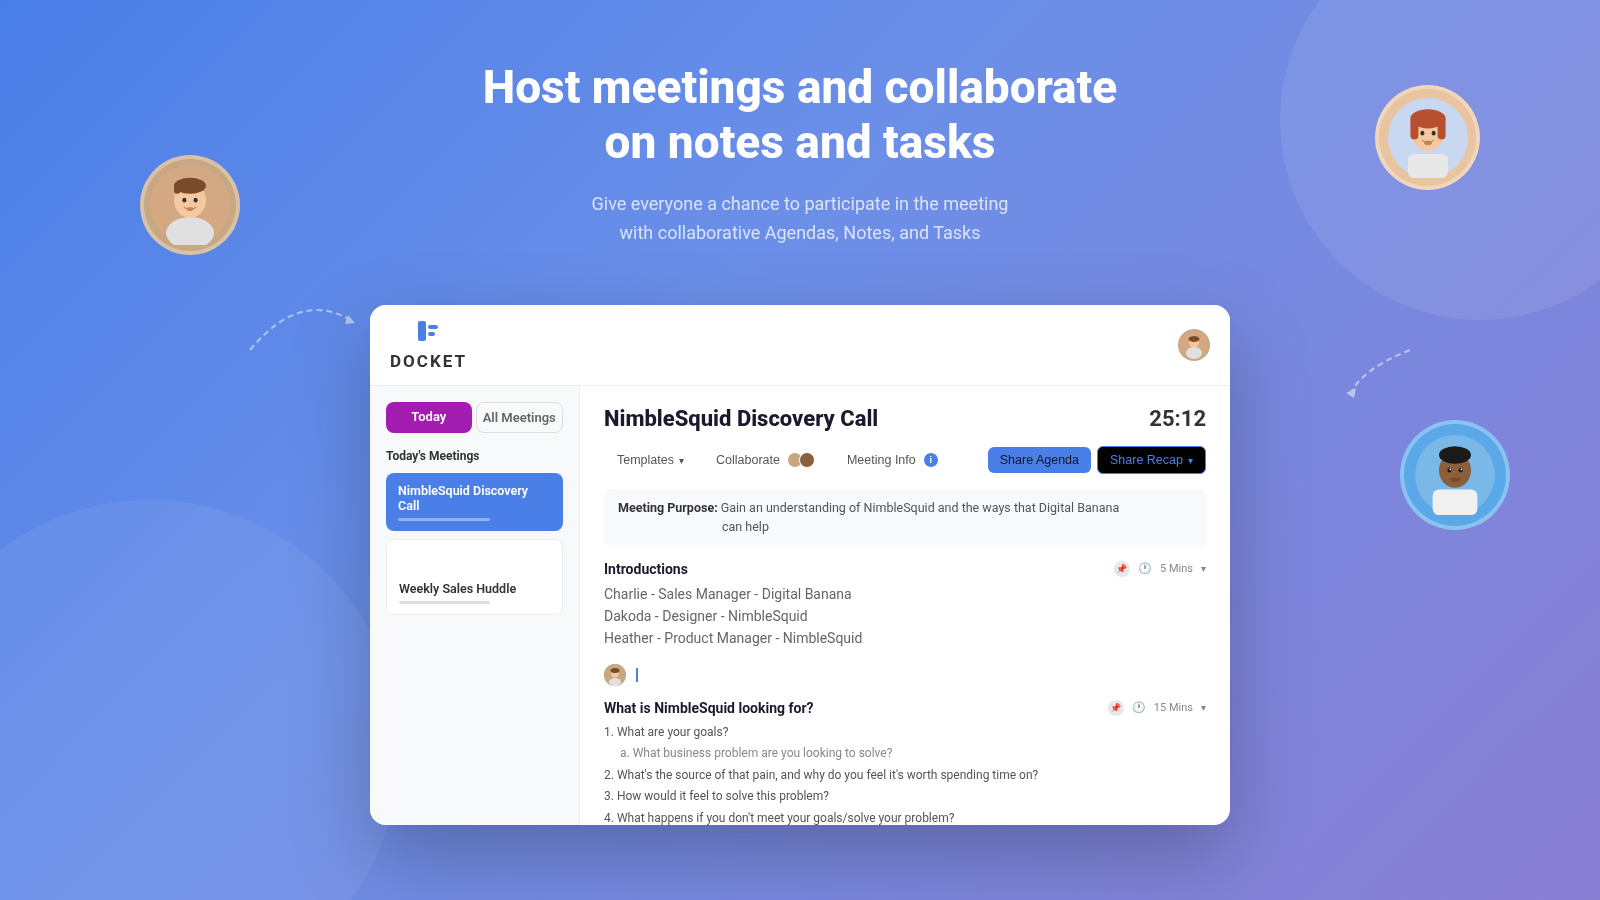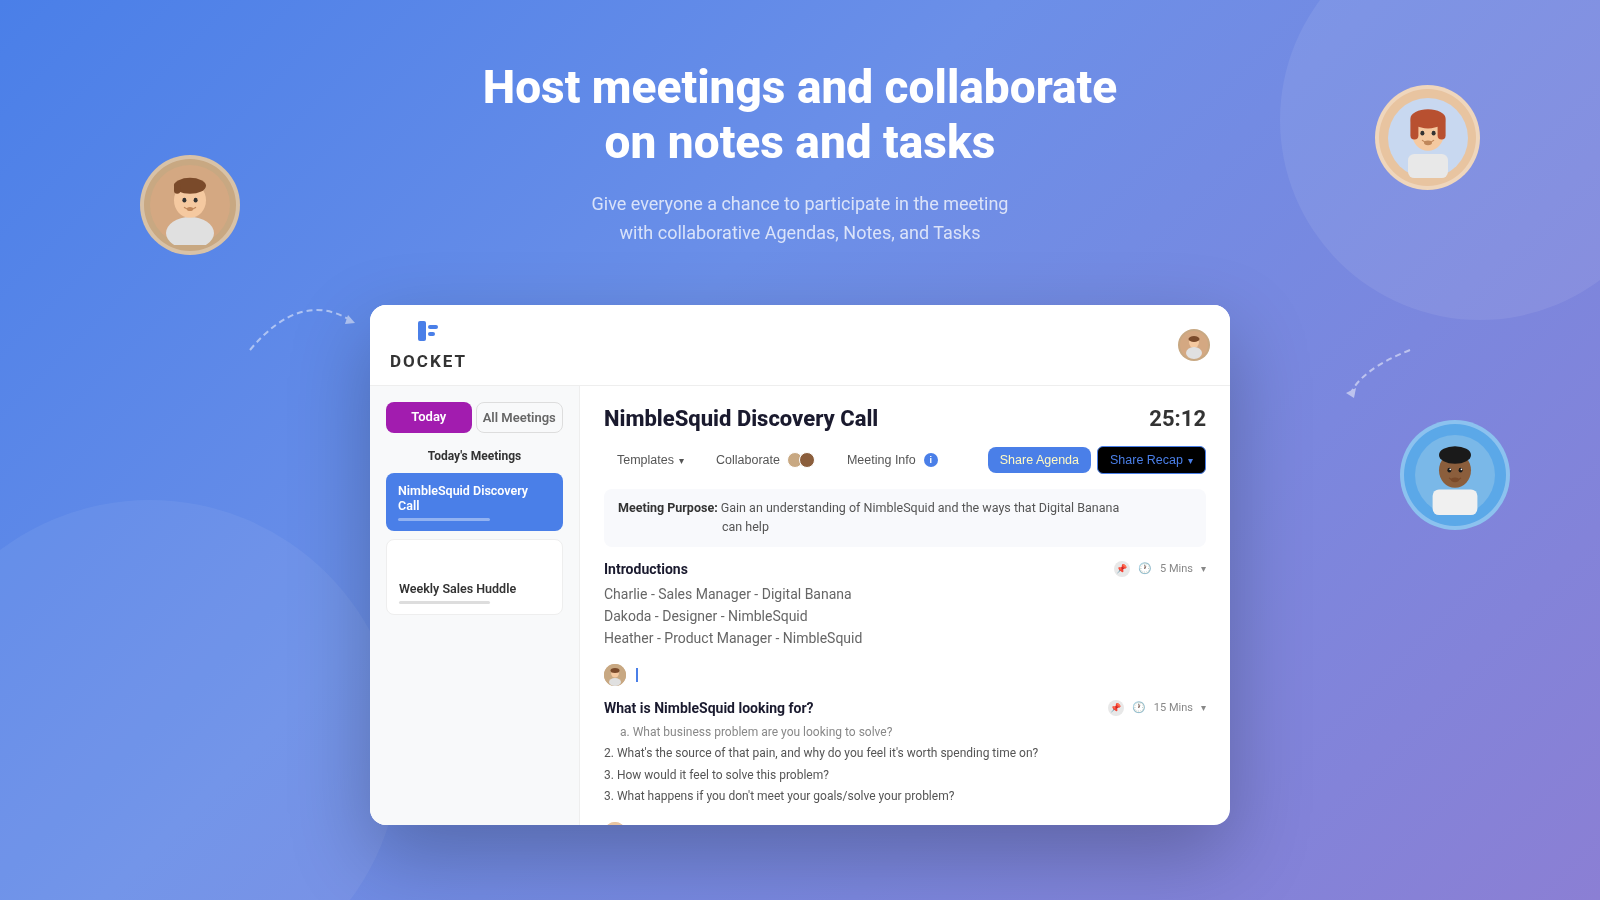--- a/index.html
+++ b/index.html
@@ -188,21 +188,20 @@
     .sidebar-tab.inactive {
       background: transparent;
       color: #666;
       border: 1px solid #ddd;
     }
     .sidebar-section-title {
       font-size: 12px;
       font-weight: 700;
       color: #333;
       margin-bottom: 10px;
-      text-align: center;
     }
     .meeting-item {
       padding: 10px 12px;
       border-radius: 8px;
       margin-bottom: 8px;
       cursor: pointer;
     }
     .meeting-item.active {
       background: #4a7fe8;
     }
@@ -273,22 +272,21 @@
       cursor: pointer;
       border: none;
     }
     .toolbar-btn-outline {
       background: transparent;
       color: #555;
       border: 1px solid transparent;
     }
     .toolbar-btn-primary {
       background: #4a7fe8;
-      color: #fef9c3;
-      border-radius: 8px;
+      color: #0f172a;
     }
     .toolbar-btn-secondary {
       background: #000000;
       color: #333;
       border: 1.5px solid #4a7fe8 !important;
       color: #4a7fe8;
     }
     .toolbar-separator {
       flex: 1;
     }
@@ -625,24 +623,25 @@
         <div class="agenda-section-header">
           <div class="agenda-section-title">What is NimbleSquid looking for?</div>
           <div class="agenda-meta">
             <span class="agenda-meta-icon">📌</span>
             <span style="color:#f5a623;font-weight:600;">🕐</span>
             <span>15 Mins</span>
             <span class="chevron-icon">▾</span>
           </div>
         </div>
         <div class="agenda-item-text what-section-items">
+          <div>1.  What are your goals?</div>
           <div style="padding-left:16px;color:#888;">     a.  What business problem are you looking to solve?</div>
           <div>2.  What's the source of that pain, and why do you feel it's worth spending time on?</div>
           <div>3.  How would it feel to solve this problem?</div>
-          <div>3.  What happens if you don't meet your goals/solve your problem?</div>
+          <div>4.  What happens if you don't meet your goals/solve your problem?</div>
         </div>
       </div>
 
       <div class="bottom-note-row">
         <div class="bottom-note-avatar">
           <svg width="22" height="22" viewBox="0 0 22 22" xmlns="http://www.w3.org/2000/svg">
             <circle cx="11" cy="11" r="11" fill="#e8c4a0"></circle>
             <ellipse cx="11" cy="9" rx="4" ry="4.5" fill="#f5d9b0"></ellipse>
             <ellipse cx="11" cy="6.5" rx="4.5" ry="2.5" fill="#b85030"></ellipse>
             <ellipse cx="11" cy="18" rx="6" ry="4" fill="#e8e8e8"></ellipse>

